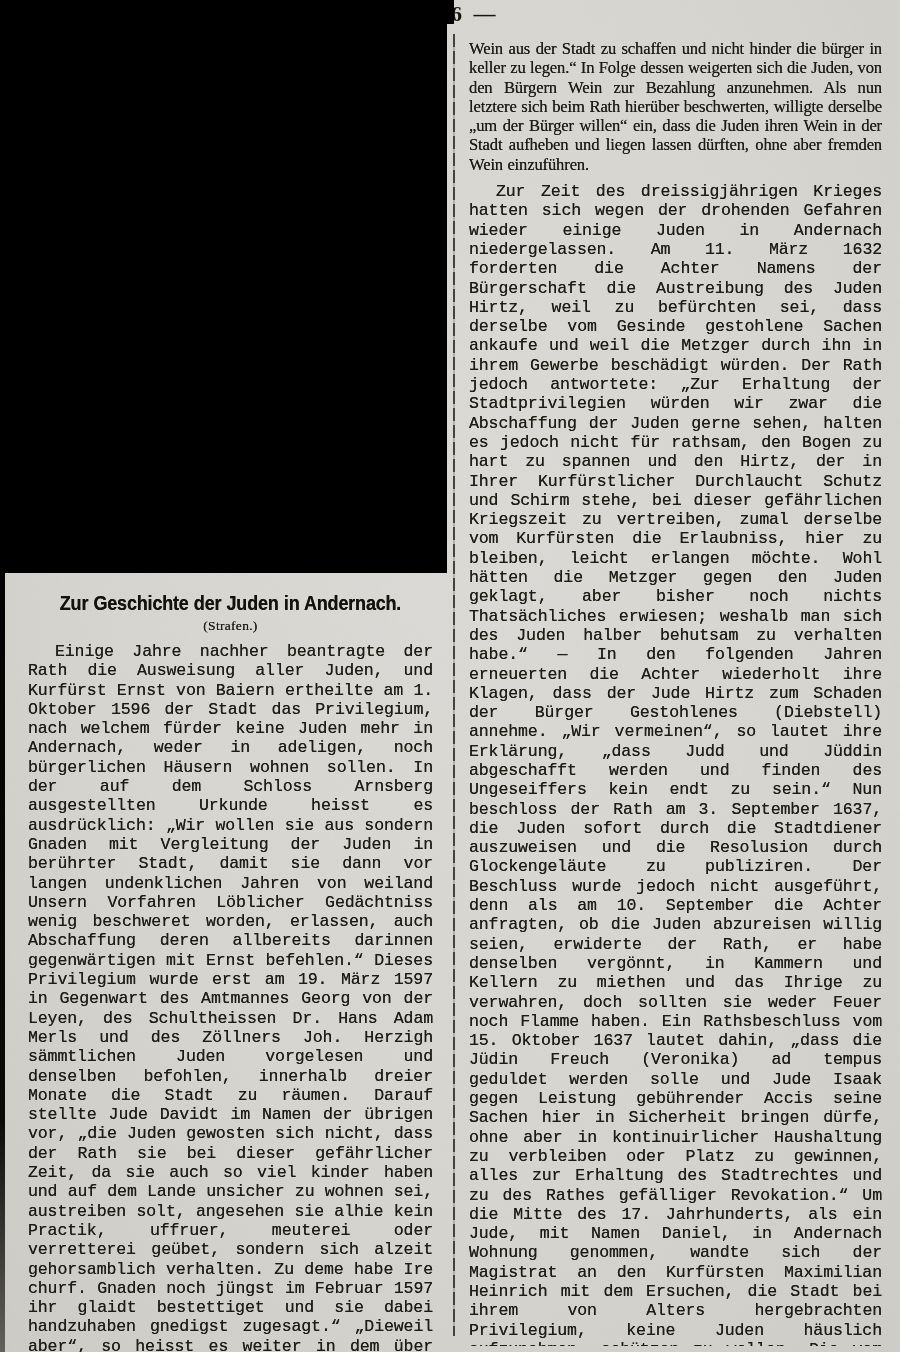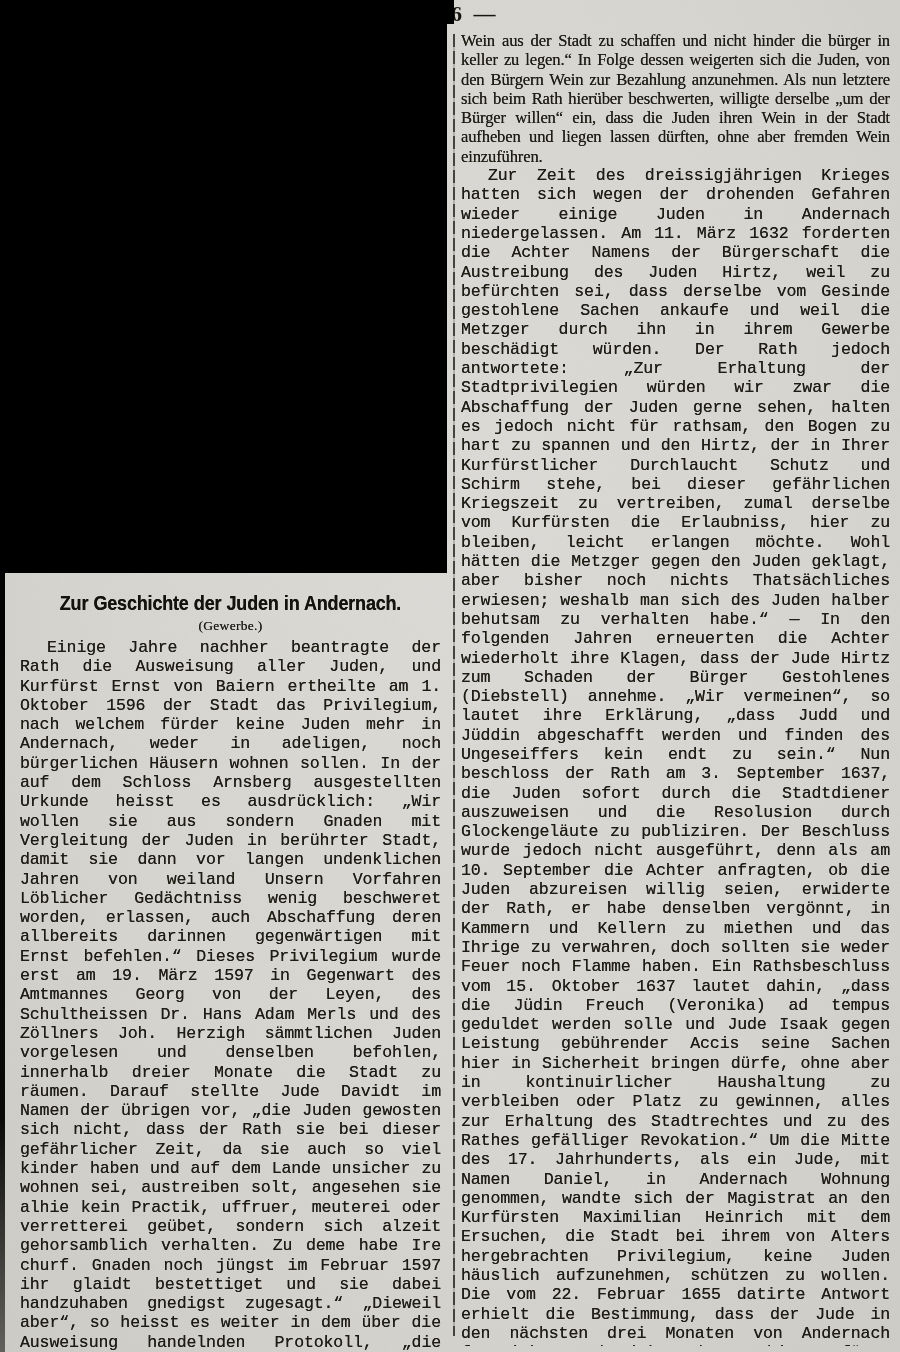--- a/index.html
+++ b/index.html
@@ -55,35 +55,35 @@
     font-weight:bold; font-size:20px; line-height:23px;
     text-align:center; white-space:nowrap;
     transform:scaleX(.9); transform-origin:50% 50%;
     letter-spacing:-0.2px; color:#12110b;
     text-shadow:0 0 .6px rgba(18,17,11,.9);
   }
   .article-subtitle {
     text-align:center; font-size:13.5px; line-height:16px;
     margin:3px 0 4px 0; letter-spacing:.3px;
   }
-  .col p { margin:0; padding:0; }
+  .col p { margin:8px; padding:0; }
   .col p.indent { text-indent:27px;font-family:Liberation Mono, monospace; }
 </style>
 </head>
 <body>
 
 <div class="page">
 
   <div class="page-number">6 —</div>
 
   <div class="column-divider"></div>
 
   <div class="col col-left">
     <h1 class="article-title">Zur Geschichte der Juden in Andernach.</h1>
-    <div class="article-subtitle">(Gewerbe.)</div>
+    <div class="article-subtitle">(Strafen.)</div>
     <p class="indent">Einige Jahre nachher beantragte der Rath die Ausweisung aller Juden, und Kurfürst Ernst von Baiern ertheilte am 1. Oktober 1596 der Stadt das Privilegium, nach welchem fürder keine Juden mehr in Andernach, weder in adeligen, noch bürgerlichen Häusern wohnen sollen. In der auf dem Schloss Arnsberg ausgestellten Urkunde heisst es ausdrücklich: „Wir wollen sie aus sondern Gnaden mit Vergleitung der Juden in berührter Stadt, damit sie dann vor langen undenklichen Jahren von weiland Unsern Vorfahren Löblicher Gedächtniss wenig beschweret worden, erlassen, auch Abschaffung deren allbereits darinnen gegenwärtigen mit Ernst befehlen.“ Dieses Privilegium wurde erst am 19. März 1597 in Gegenwart des Amtmannes Georg von der Leyen, des Schultheissen Dr. Hans Adam Merls und des Zöllners Joh. Herzigh sämmtlichen Juden vorgelesen und denselben befohlen, innerhalb dreier Monate die Stadt zu räumen. Darauf stellte Jude Davidt im Namen der übrigen vor, „die Juden gewosten sich nicht, dass der Rath sie bei dieser gefährlicher Zeit, da sie auch so viel kinder haben und auf dem Lande unsicher zu wohnen sei, austreiben solt, angesehen sie alhie kein Practik, uffruer, meuterei oder verretterei geübet, sondern sich alzeit gehorsamblich verhalten. Zu deme habe Ire churf. Gnaden noch jüngst im Februar 1597 ihr glaidt bestettiget und sie dabei handzuhaben gnedigst zugesagt.“ „Dieweil aber“, so heisst es weiter in dem über die Ausweisung handelnden Protokoll, „die Juden sich jederzeit trutzig erzeigt, Jude Meyer sich auch vernehmen lassen, er frage nicht nach Amptmann, Bürgermeister und Rath, auch jährlichs nichts an holz oder anders hat geben wollen, wie auch die Juden sämtlich, insonderheit Seckler, wider ir glaidt wucher von den Bürgern gefordert, dahero der Rath verursacht worden, die Ausschaffung von Irer Churf. Gnaden zu erbitten und lasse es der Rath bei dem erhaltenen Privilegio bewenden, deme sich die Juden gemess zu verhalten wissen werden.“ Es war auch den Juden befohlen, „ihren aufgehobenen</p>
   </div>
 
   <div class="col col-right">
     <p>Wein aus der Stadt zu schaffen und nicht hinder die bürger in keller zu legen.“ In Folge dessen weigerten sich die Juden, von den Bürgern Wein zur Bezahlung anzunehmen. Als nun letztere sich beim Rath hierüber beschwerten, willigte derselbe „um der Bürger willen“ ein, dass die Juden ihren Wein in der Stadt aufheben und liegen lassen dürften, ohne aber fremden Wein einzuführen.</p>
     <p class="indent">Zur Zeit des dreissigjährigen Krieges hatten sich wegen der drohenden Gefahren wieder einige Juden in Andernach niedergelassen. Am 11. März 1632 forderten die Achter Namens der Bürgerschaft die Austreibung des Juden Hirtz, weil zu befürchten sei, dass derselbe vom Gesinde gestohlene Sachen ankaufe und weil die Metzger durch ihn in ihrem Gewerbe beschädigt würden. Der Rath jedoch antwortete: „Zur Erhaltung der Stadtprivilegien würden wir zwar die Abschaffung der Juden gerne sehen, halten es jedoch nicht für rathsam, den Bogen zu hart zu spannen und den Hirtz, der in Ihrer Kurfürstlicher Durchlaucht Schutz und Schirm stehe, bei dieser gefährlichen Kriegszeit zu vertreiben, zumal derselbe vom Kurfürsten die Erlaubniss, hier zu bleiben, leicht erlangen möchte. Wohl hätten die Metzger gegen den Juden geklagt, aber bisher noch nichts Thatsächliches erwiesen; weshalb man sich des Juden halber behutsam zu verhalten habe.“ — In den folgenden Jahren erneuerten die Achter wiederholt ihre Klagen, dass der Jude Hirtz zum Schaden der Bürger Gestohlenes (Diebstell) annehme. „Wir vermeinen“, so lautet ihre Erklärung, „dass Judd und Jüddin abgeschafft werden und finden des Ungeseiffers kein endt zu sein.“ Nun beschloss der Rath am 3. September 1637, die Juden sofort durch die Stadtdiener auszuweisen und die Resolusion durch Glockengeläute zu publiziren. Der Beschluss wurde jedoch nicht ausgeführt, denn als am 10. September die Achter anfragten, ob die Juden abzureisen willig seien, erwiderte der Rath, er habe denselben vergönnt, in Kammern und Kellern zu miethen und das Ihrige zu verwahren, doch sollten sie weder Feuer noch Flamme haben. Ein Rathsbeschluss vom 15. Oktober 1637 lautet dahin, „dass die Jüdin Freuch (Veronika) ad tempus geduldet werden solle und Jude Isaak gegen Leistung gebührender Accis seine Sachen hier in Sicherheit bringen dürfe, ohne aber in kontinuirlicher Haushaltung zu verbleiben oder Platz zu gewinnen, alles zur Erhaltung des Stadtrechtes und zu des Rathes gefälliger Revokation.“ Um die Mitte des 17. Jahrhunderts, als ein Jude, mit Namen Daniel, in Andernach Wohnung genommen, wandte sich der Magistrat an den Kurfürsten Maximilian Heinrich mit dem Ersuchen, die Stadt bei ihrem von Alters hergebrachten Privilegium, keine Juden häuslich aufzunehmen, schützen zu wollen. Die vom 22. Februar 1655 datirte Antwort erhielt die Bestimmung, dass der Jude in den nächsten drei Monaten von Andernach fortziehen und sich anders wohin verfügen sollte. Weil Daniel dem Befehle nicht nachhkam, gebot der Kurfürst auf Antrag des Rathes demselben am 11. Mai 1656 abermals, sich mit seinem Hausgesind ohne fernere Widerrede innerhalb 14 Tage und zwar bei Vermeidung willkürlicher Strafen aus der Stadt hinwegzubegeben. Seit dieser Zeit hielten sich die Juden von Andernach fern bis zum Jahre 1860, wo der Kaufmann Herr Simon Gottschalk in unsere Stadt übersiedelte. Versuche der Juden, sich hier niederzulassen, gelangen ihnen nicht. Anno 1678 7. Juli, heisst es in den Rathsprotokollen, „ist auf Anhalten Ihro Dchl. der türstinnen zu St. Gohart von einem Juden gesagtem Jud die bewohnung hiesiger Statt ganz und zumahl abschlagen worden.</p>
   </div>
 
   <div class="redaction"></div>
   <div class="edge-strip"></div>

